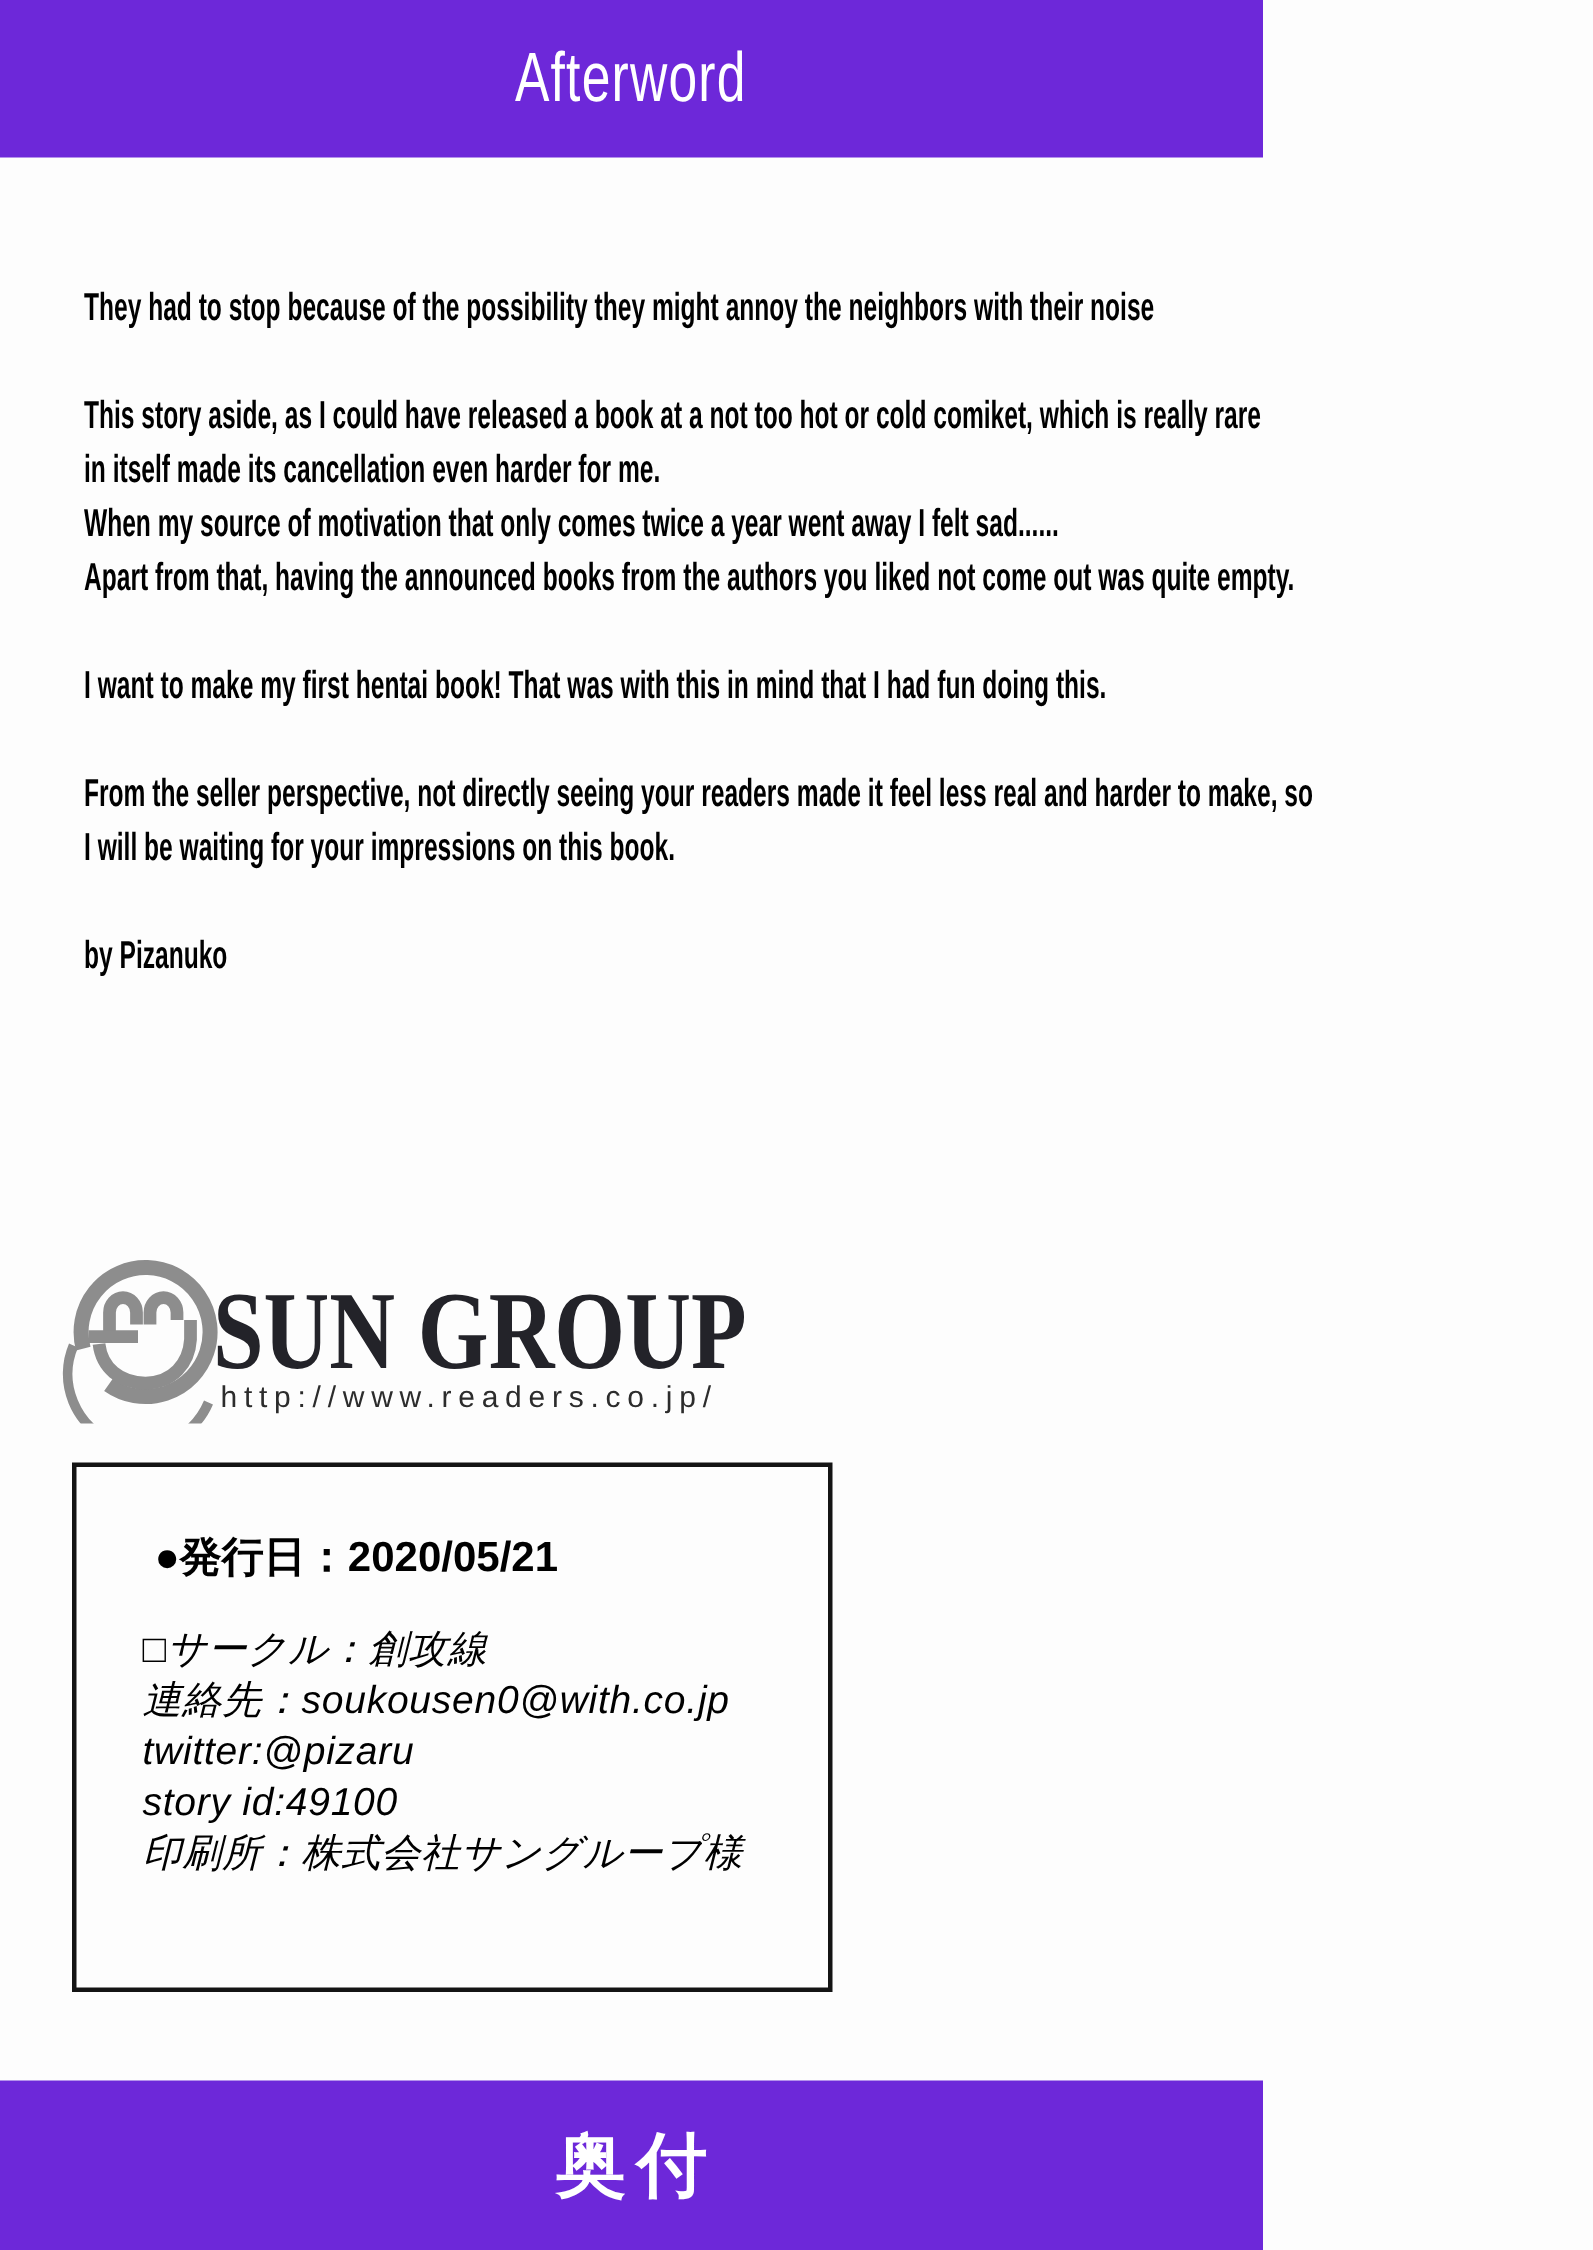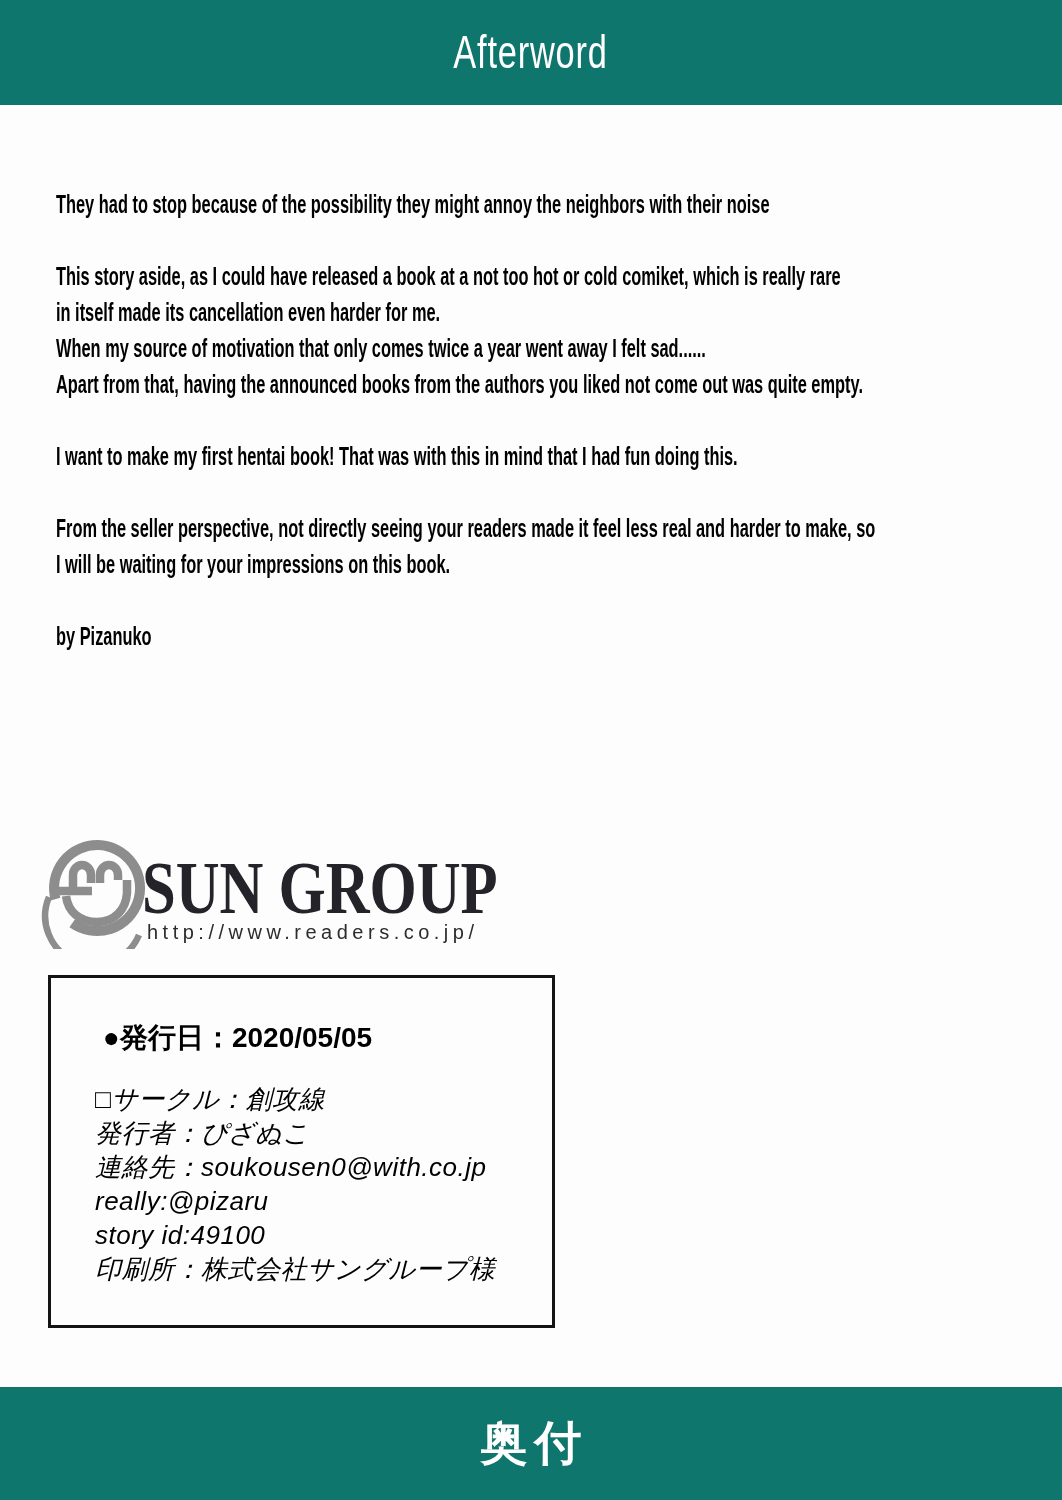--- a/index.html
+++ b/index.html
@@ -2,21 +2,21 @@
 <html><head>
 <meta charset="utf-8">
 <style>
   html,body { margin:0; padding:0; background:#e8e8e8; }
   .page {
     position:relative; width:1062px; height:1500px; margin:0 auto;
     background:#fdfdfd; overflow:hidden;
     font-family:"Liberation Sans", sans-serif; color:#000;
   }
   .bar {
-    position:absolute; left:0; width:1062px; background:#0f766e; color:#fff;
+    position:absolute; left:0; width:842px; background:#6d28d9; color:#fff;
     display:flex; align-items:center; justify-content:center;
   }
   .bar-top { top:0; height:105px; }
   .bar-bottom { bottom:0; height:113px; }
   .afterword-title {
     font-size:43px; letter-spacing:1px; font-weight:400;
     transform:scale(0.8,1.08); white-space:nowrap;
   }
   .footer-title {
     font-size:47px; letter-spacing:7px; font-weight:700; padding-left:7px;
@@ -90,26 +90,25 @@
       <path d="M 19,56 L 52,56" stroke="#8d8d8d" stroke-width="8.5" fill="none"></path>
 
       <path d="M 26,61 C 28,77 40,87 57,87 C 75,87 86,74 87,58 L 87,45" stroke="#8d8d8d" stroke-width="8.5" fill="none"></path>
     </svg>
   </div>
 
   <div class="brand-name">SUN GROUP</div>
   <div class="brand-url">http://www.readers.co.jp/</div>
 
   <div class="colophon-box">
-    <div class="colophon-date">●発行日：2020/05/05</div>
+    <div class="colophon-date">●発行日：2020/05/21</div>
     <div class="colophon-lines">
         <div class="colophon-line">□サークル：創攻線</div>
-        <div class="colophon-line">発行者：ぴざぬこ</div>
         <div class="colophon-line">連絡先：soukousen0@with.co.jp</div>
-        <div class="colophon-line">really:@pizaru</div>
+        <div class="colophon-line">twitter:@pizaru</div>
         <div class="colophon-line">story id:49100</div>
         <div class="colophon-line">印刷所：株式会社サングループ様</div>
       </div>
   </div>
 
   <div class="bar bar-bottom">
     <span class="footer-title">奥付</span>
   </div>
 
 </div>

